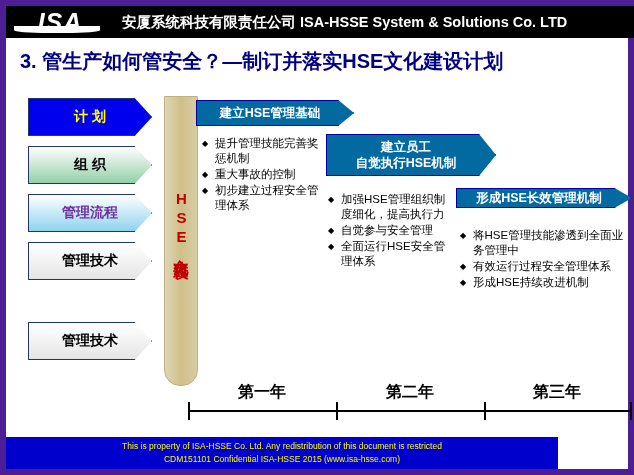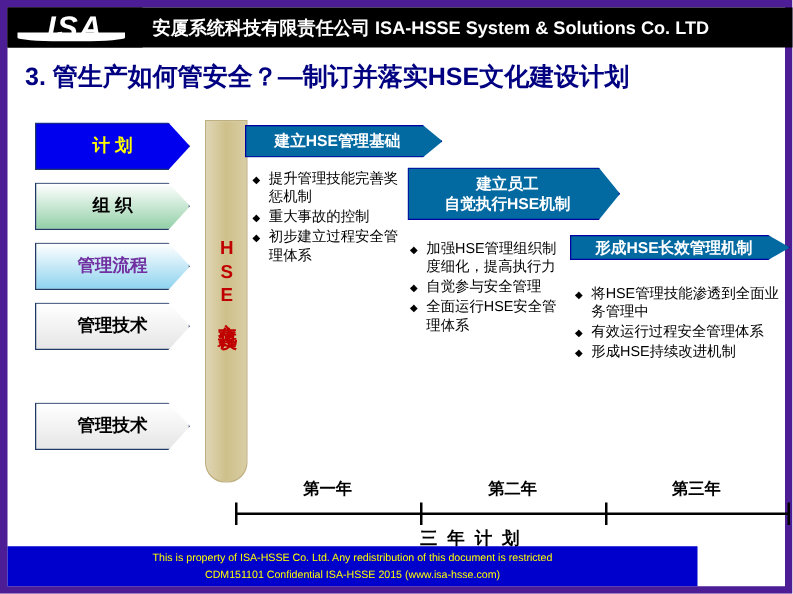--- a/index.html
+++ b/index.html
@@ -104,21 +104,21 @@
   .t3 { left:454px; top:222px; width:166px; }
   
   .tl-line {
     position:absolute; left:182px; top:404px; width:444px; height:2px;
     background:#000000;
   }
   .tick {
     position:absolute; top:396px; width:2px; height:18px; background:#000;
   }
   .yr {
-    position:absolute; top:376px; font-size:13px; font-weight:bold; color:#000;
+    position:absolute; top:376px; font-size:16px; font-weight:bold; color:#000;
     text-align:center; width:90px;
   }
   .plan-label {
     position:absolute; left:330px; top:416px; font-size:14px; font-weight:bold; color:#000;
     letter-spacing:2px;
   }
   
   .footer {
     position:absolute; left:0; bottom:0; width:552px; height:32px;
     background:#0000cc;
@@ -192,20 +192,19 @@
   </div>
 
   <div class="tl-line"></div>
   <div class="tick" style="left:182px"></div>
   <div class="tick" style="left:330px"></div>
   <div class="tick" style="left:478px"></div>
   <div class="tick" style="left:624px"></div>
   <div class="yr" style="left:211px">第一年</div>
   <div class="yr" style="left:359px">第二年</div>
   <div class="yr" style="left:506px">第三年</div>
-  <div class="plan-label">三 年 计 划</div>
 
   <div class="footer">
     <div>This is property of ISA-HSSE Co. Ltd. Any redistribution of this document is restricted</div>
     <div class="l2">CDM151101 Confidential   ISA-HSSE 2015  (www.isa-hsse.com)</div>
   </div>
 
 </div>
 
 </body></html>

